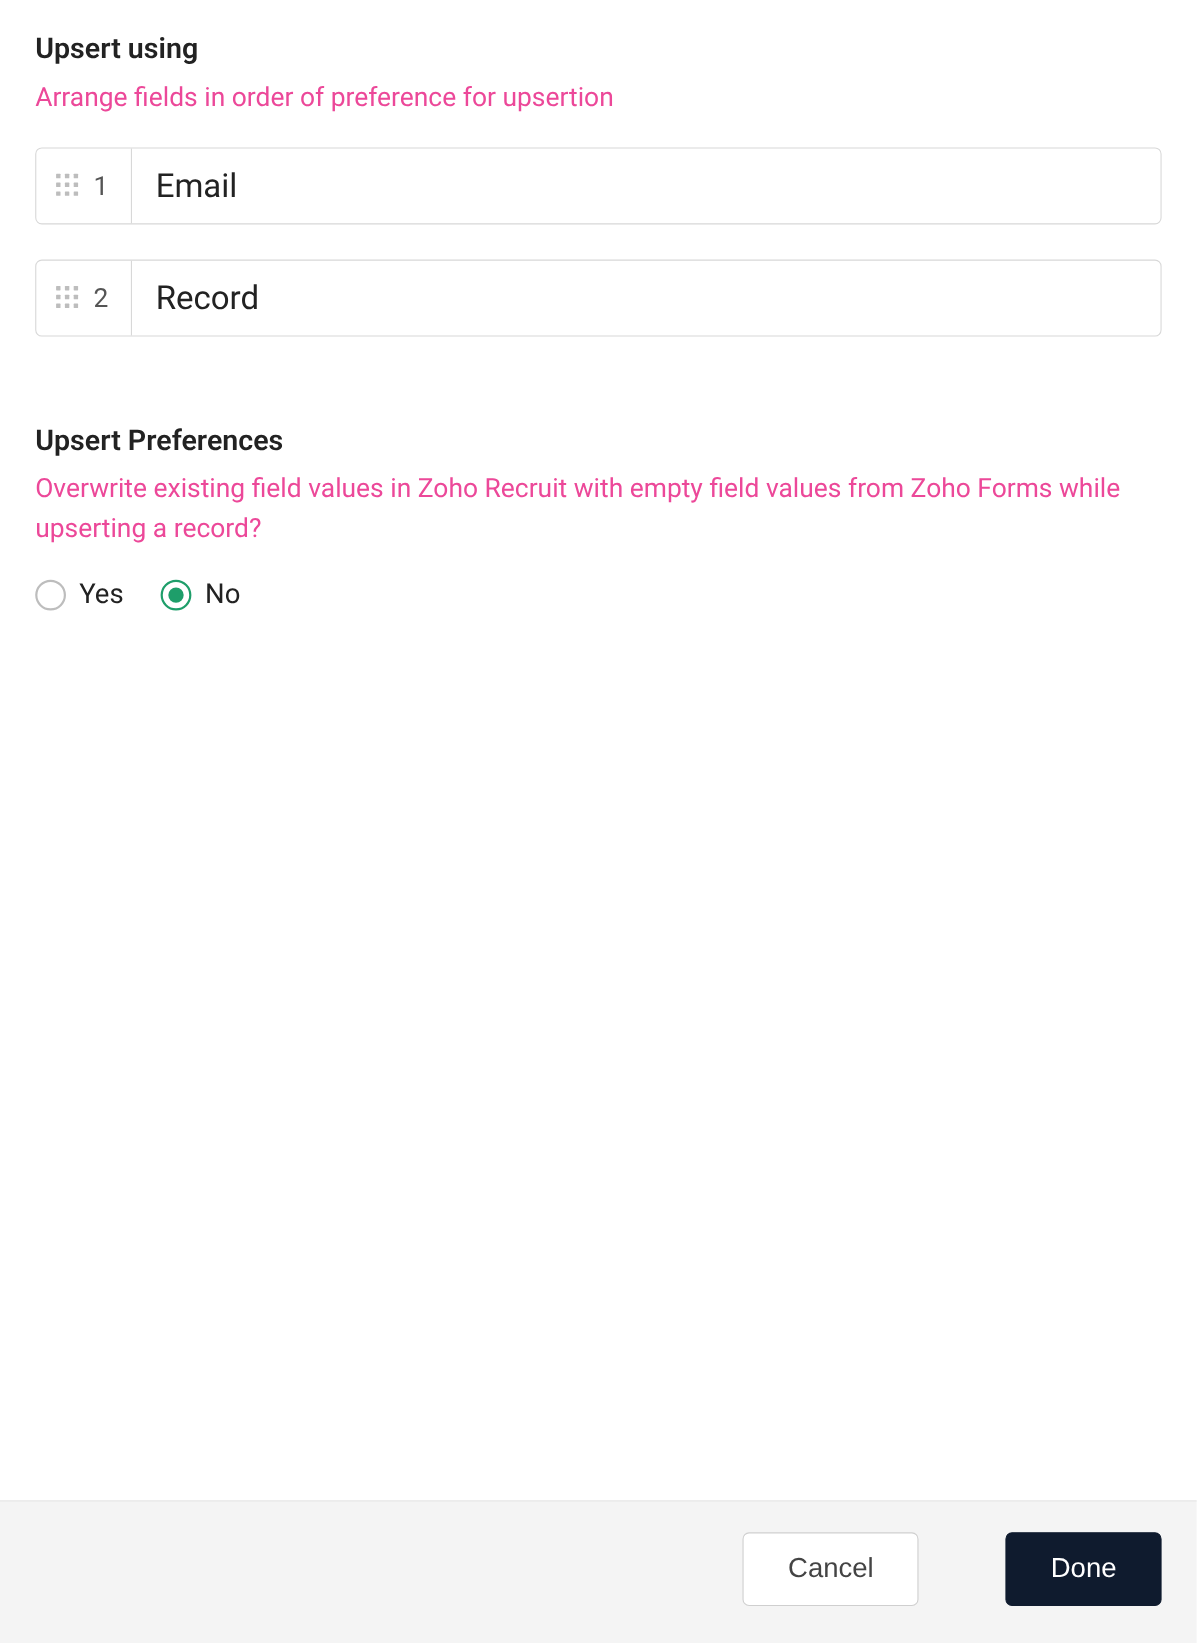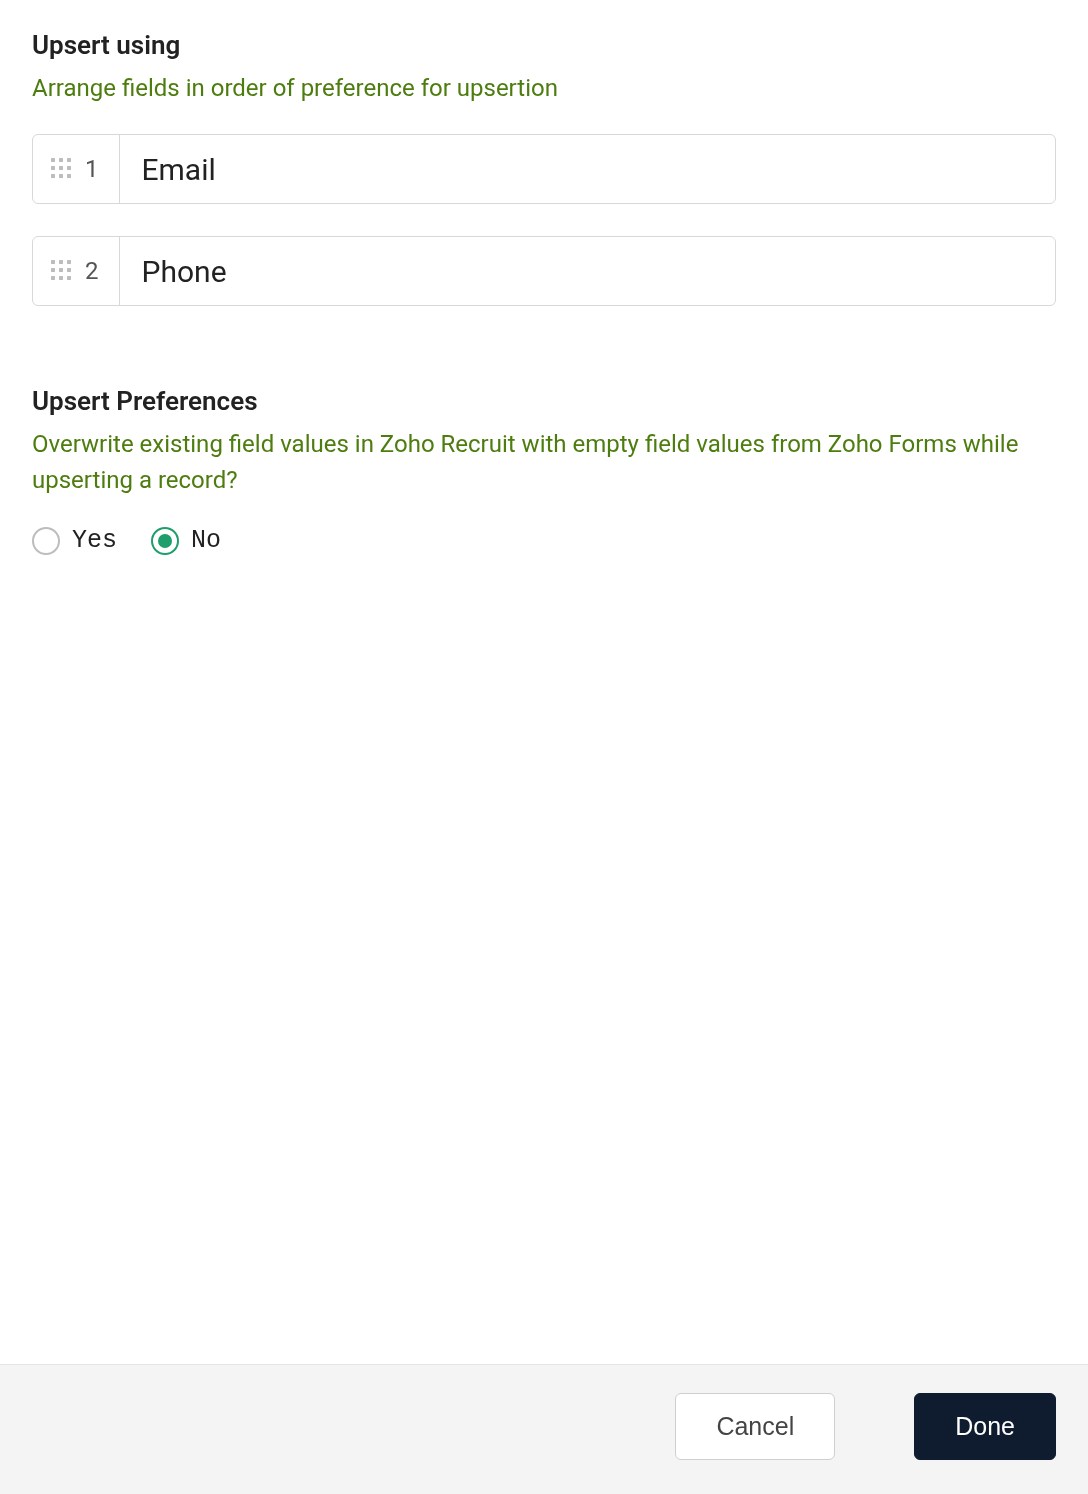--- a/index.html
+++ b/index.html
@@ -4,33 +4,33 @@
 <style>
   * { box-sizing: border-box; margin: 0; padding: 0; }
   html, body { width: 1088px; height: 1494px; font-family: -apple-system, BlinkMacSystemFont, "Segoe UI", Roboto, Helvetica, Arial, sans-serif; background: #fff; color: #1a1a1a; }
   .modal { display: flex; flex-direction: column; width: 100%; height: 100%; }
   .header { background: #0f1b2e; color: #fff; display: flex; align-items: center; justify-content: space-between; padding: 0 30px; height: 80px; }
   .header-title { font-size: 30px; font-weight: 500; }
   .close-btn { background: none; border: none; color: #fff; cursor: pointer; padding: 6px; }
   .close-btn svg { width: 30px; height: 30px; stroke: #fff; stroke-width: 2.2; }
   .body { flex: 1; padding: 30px 32px 20px 32px; overflow: auto; }
   .section-title { font-size: 26px; font-weight: 600; color: #222; margin-bottom: 10px; }
-  .section-desc { font-size: 24px; color: #4d7c0f; margin-bottom: 28px; line-height: 1.5; }
+  .section-desc { font-size: 24px; color: #ec4899; margin-bottom: 28px; line-height: 1.5; }
   .field-row { display: flex; align-items: stretch; border: 1px solid #d8d8d8; border-radius: 6px; height: 70px; margin-bottom: 32px; background: #fff; }
   .drag-cell { display: flex; align-items: center; gap: 14px; padding: 0 20px 0 18px; border-right: 1px solid #d8d8d8; color: #6b6b6b; }
   .drag-icon { width: 20px; height: 22px; display: inline-block; position: relative; }
   .drag-icon span { position: absolute; width: 4px; height: 4px; background: #bdbdbd; border-radius: 0.5px; }
   .drag-icon .d1 { left: 0; top: 0; } .drag-icon .d2 { left: 8px; top: 0; } .drag-icon .d3 { left: 16px; top: 0; }
   .drag-icon .d4 { left: 0; top: 8px; } .drag-icon .d5 { left: 8px; top: 8px; } .drag-icon .d6 { left: 16px; top: 8px; }
   .drag-icon .d7 { left: 0; top: 16px; } .drag-icon .d8 { left: 8px; top: 16px; } .drag-icon .d9 { left: 16px; top: 16px; }
   .order-num { font-size: 24px; color: #555; }
   .field-label { display: flex; align-items: center; padding-left: 22px; font-size: 30px; color: #222; }
   .section-gap { height: 48px; }
   .radio-row { display: flex; align-items: center; gap: 34px; margin-top: 28px; }
-  .radio-option { display: flex; align-items: center; gap: 12px; cursor: pointer; font-family: Liberation Mono, monospace; }
+  .radio-option { display: flex; align-items: center; gap: 12px; cursor: pointer; }
   .radio-circle { width: 28px; height: 28px; border: 2px solid #bdbdbd; border-radius: 50%; display: inline-flex; align-items: center; justify-content: center; background: #fff; }
   .radio-circle.checked { border-color: #1e9e6a; }
   .radio-dot { width: 14px; height: 14px; border-radius: 50%; background: #1e9e6a; display: none; }
   .radio-circle.checked .radio-dot { display: block; }
   .radio-label { font-size: 25px; color: #222; }
   .footer { background: #f4f4f4; border-top: 1px solid #e5e5e5; padding: 28px 32px 34px; display: flex; justify-content: flex-end; gap: 32px; }
   .btn { font-size: 25px; padding: 18px 40px; border-radius: 6px; cursor: pointer; border: 1px solid transparent; }
   .btn-cancel { background: #fff; color: #444; border-color: #cfcfcf; }
   .btn-done { background: #0f1b2e; color: #fff; border-color: #0f1b2e; margin-left: 47px; }
 </style>
@@ -72,21 +72,21 @@
               <span class="d3"></span>
             <span class="d4"></span>
               <span class="d5"></span>
               <span class="d6"></span>
             <span class="d7"></span>
               <span class="d8"></span>
               <span class="d9"></span>
           </span>
           <span class="order-num">2</span>
         </div>
-        <div class="field-label">Phone</div>
+        <div class="field-label">Record</div>
       </div>
     </div>
 
     <div class="section-gap"></div>
 
     <div>
       <div class="section-title">Upsert Preferences</div>
       <div class="section-desc" style="margin-bottom:0;">Overwrite existing field values in Zoho Recruit with empty field values from Zoho Forms while upserting a record?</div>
 
       <div class="radio-row">

